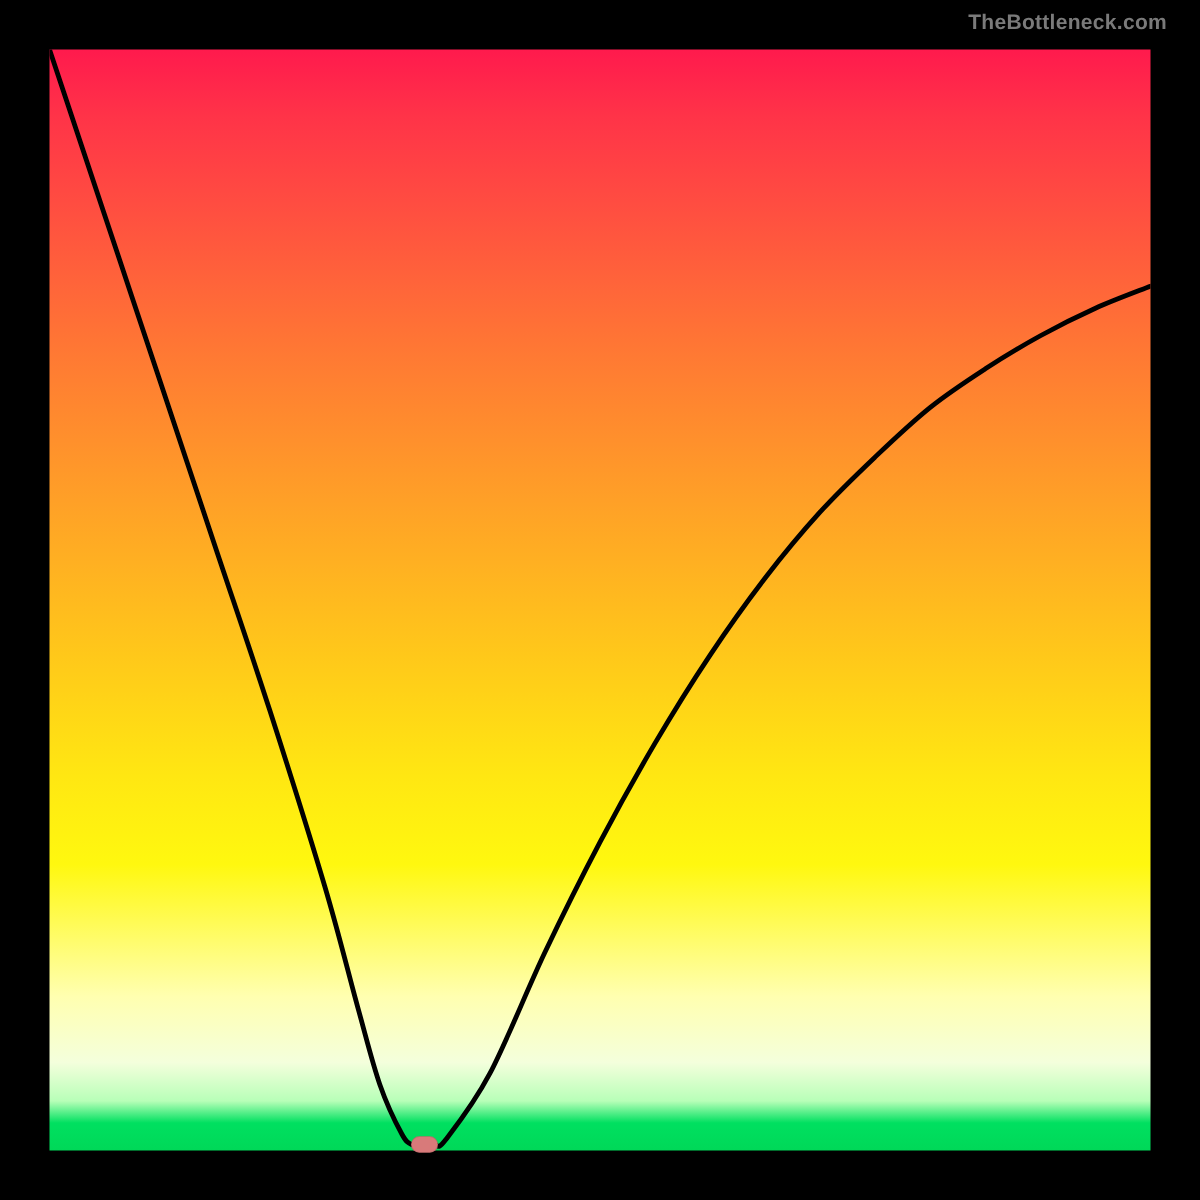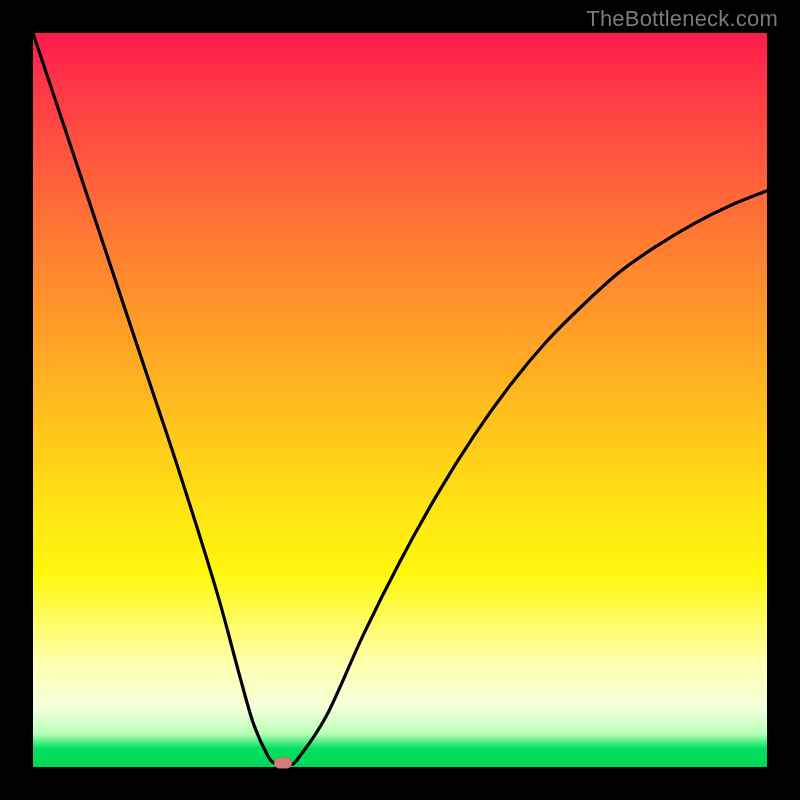--- a/index.html
+++ b/index.html
@@ -39,22 +39,22 @@
       #b8ffb8 95.5%,
       #00e060 97.5%,
       #00d858 100%
     );
   }
   .watermark {
     position: absolute;
     top: 6px;
     right: 22px;
     color: #7a7a7a;
-    font-size: 22px;
-    font-weight: 400;
+    font-size: 14px;
+    font-weight: 700;
     letter-spacing: 0.2px;
     pointer-events: none;
   }
   svg.curve {
     position: absolute;
     top: 0;
     left: 0;
     width: 734px;
     height: 734px;
   }

